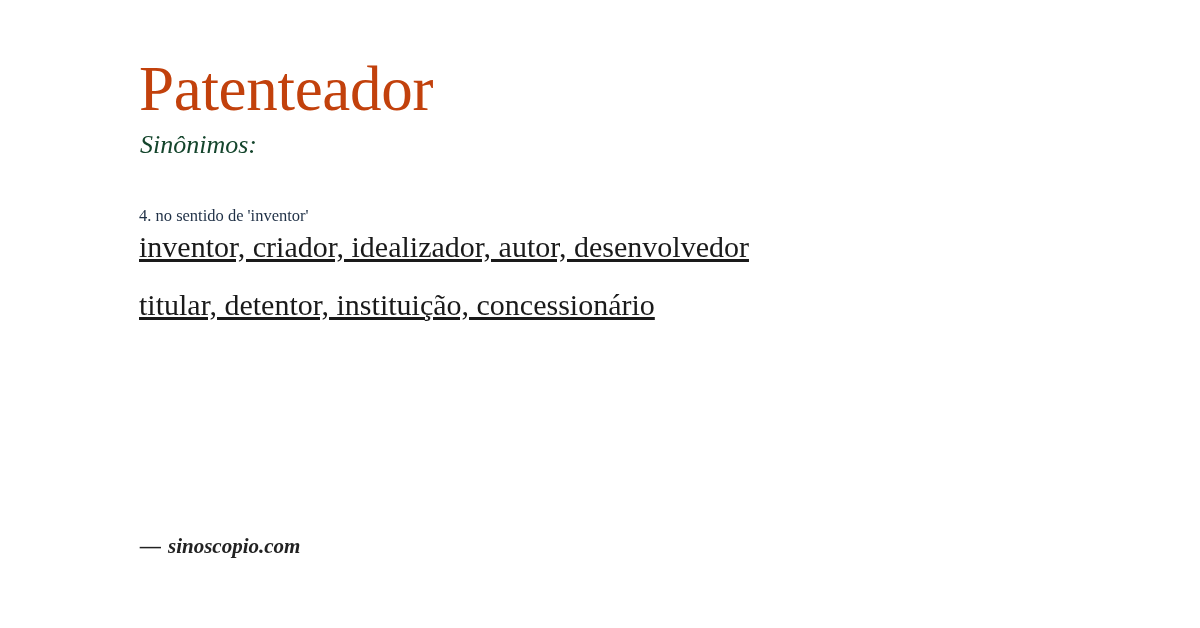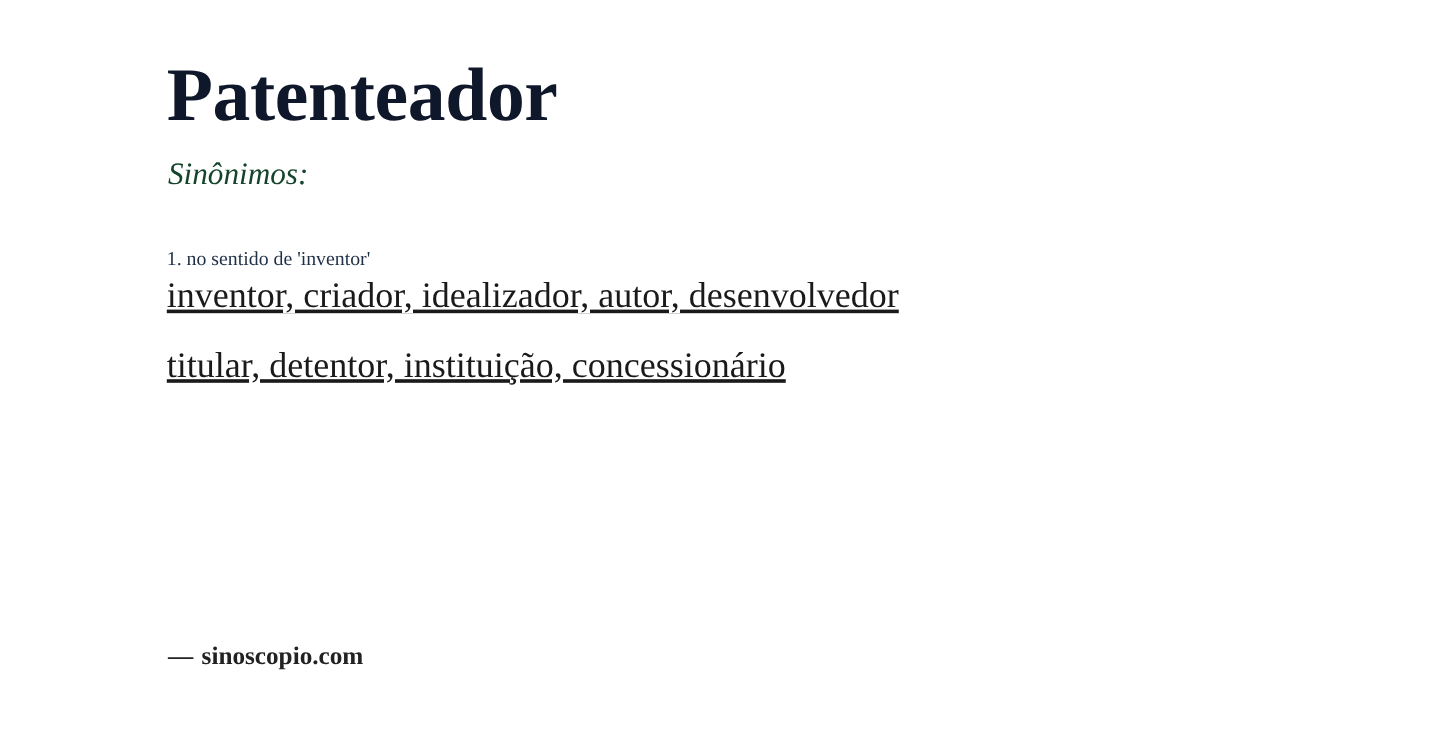--- a/index.html
+++ b/index.html
@@ -27,27 +27,27 @@
     position: absolute;
     left: 139px;
     top: 0;
     width: 1000px;
     height: 628px;
   }
 
   
   .headword {
     position: absolute;
-    top: 48px;
+    top: 58px;
     left: 0;
     margin: 0;
     font-size: 63px;
     line-height: 1.0;
-    font-weight: bold;
-    color: #0f172a;
+    font-weight: normal;
+    color: #c2410c;
     letter-spacing: -0.3px;
     white-space: nowrap;
   }
 
   .subtitle {
     position: absolute;
     top: 132px;
     left: 1px;
     margin: 0;
     font-size: 26px;
@@ -91,41 +91,42 @@
   }
 
   
   .source {
     position: absolute;
     top: 534px;
     left: 1px;
     font-size: 21px;
     line-height: 1.2;
     font-weight: bold;
+    font-style: italic;
     color: #222222;
     white-space: nowrap;
   }
   .source .dash {
     margin-right: 7px;
   }
 </style>
 </head>
 <body>
 
 <div class="card">
   <div class="content">
 
     <h1 class="headword">Patenteador</h1>
 
     <h2 class="subtitle">Sinônimos:</h2>
 
     <div class="senses">
 
       <div class="sense-block">
-        <div class="sense-label">1. no sentido de 'inventor'</div>
+        <div class="sense-label">4. no sentido de 'inventor'</div>
         <div class="sense-terms">inventor, criador, idealizador, autor, desenvolvedor</div>
       </div>
 
       <div class="sense-block">
         <div class="sense-terms">titular, detentor, instituição, concessionário</div>
       </div>
 
       <div class="sense-block">
       </div>
 

